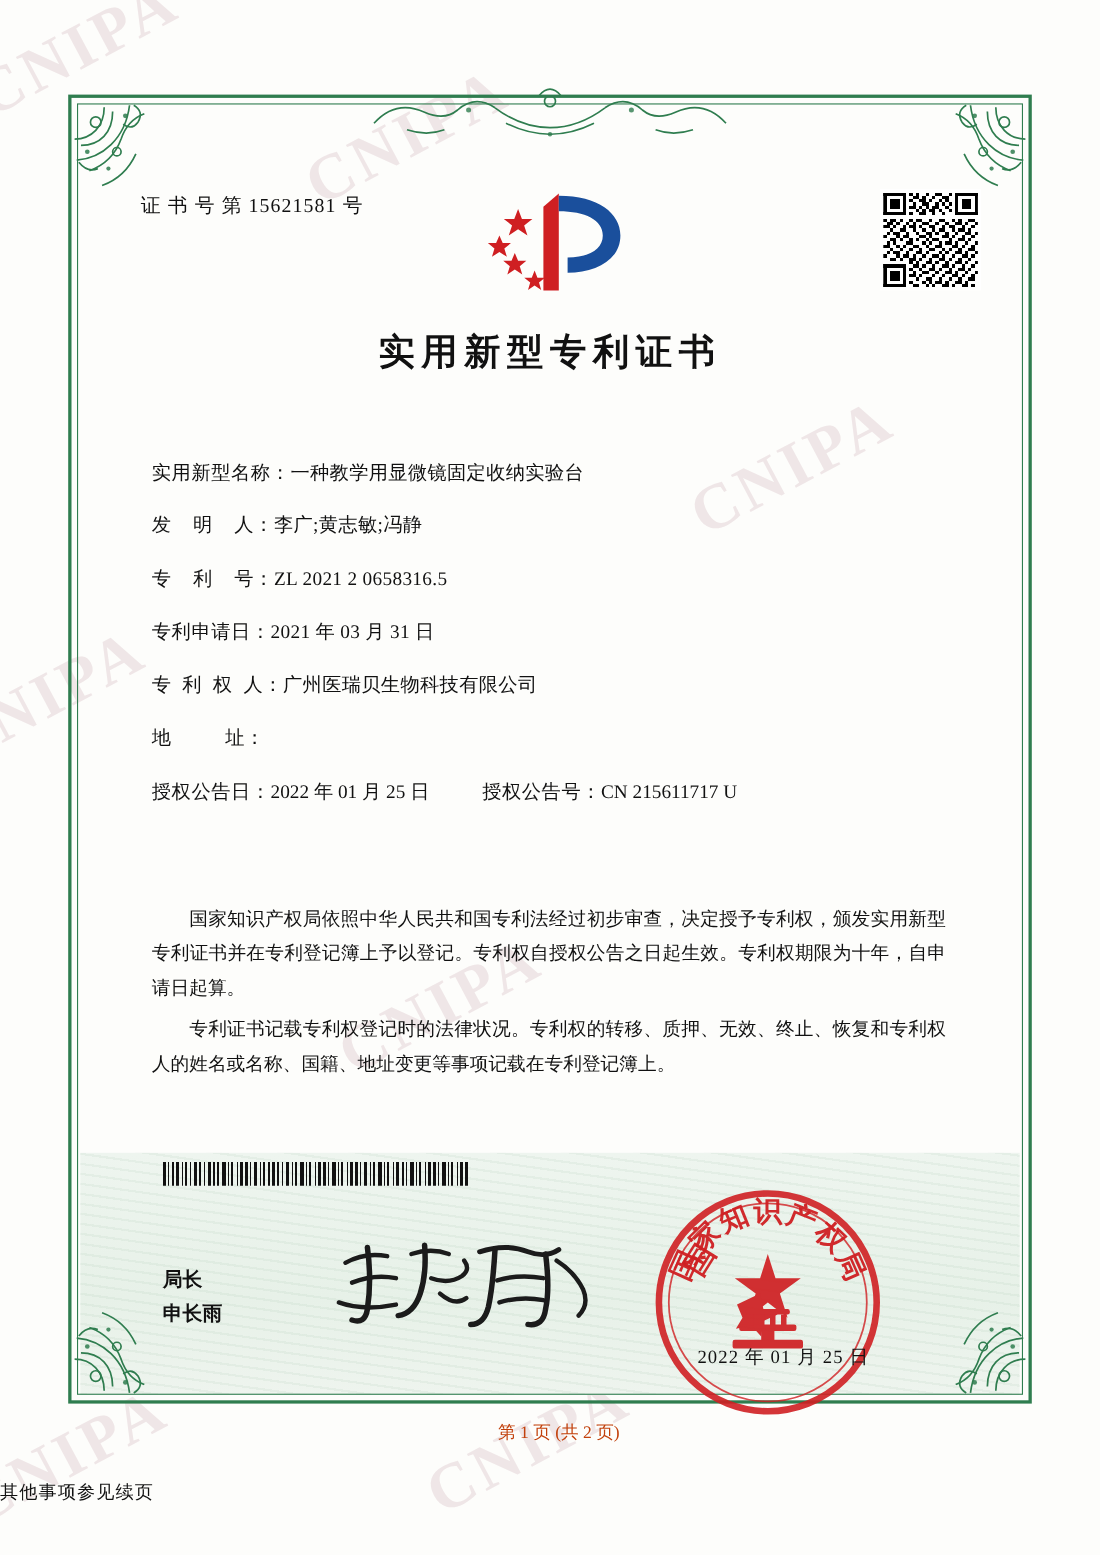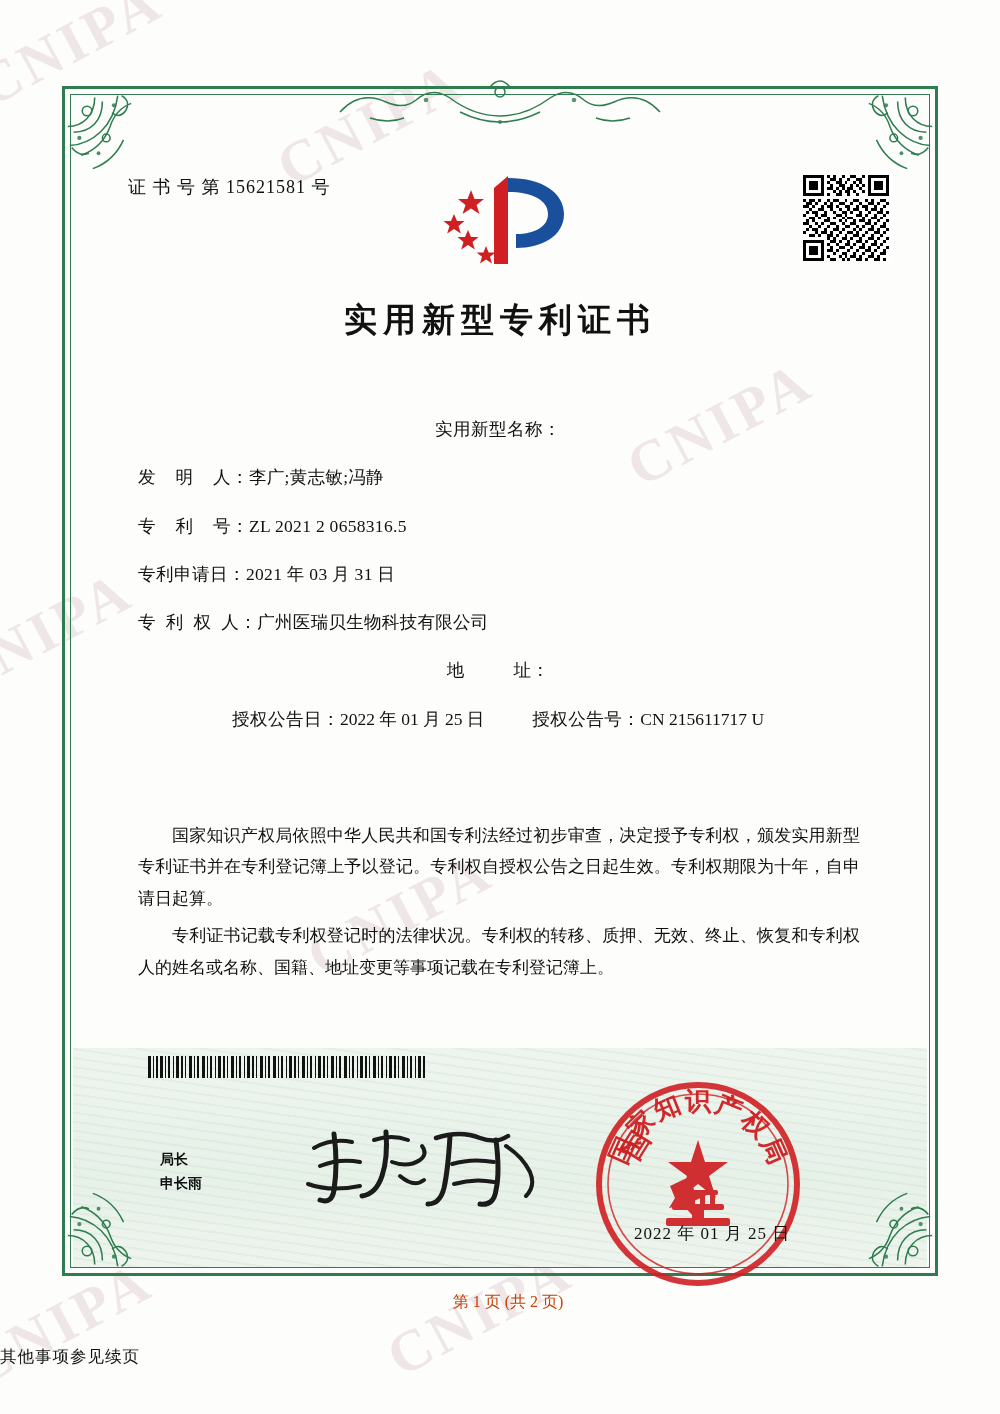--- a/index.html
+++ b/index.html
@@ -119,21 +119,20 @@
     left: 138px; top: 416px;
     width: 720px;
   }
   .row {
     display: flex;
     align-items: flex-start;
     margin-bottom: 22px;
     font-size: 17.5px;
     color: #111;
     line-height: 1.5;
-    justify-content: center;
   }
   .lbl {
     flex: 0 0 auto;
     white-space: pre;
     letter-spacing: 0.5px;
   }
   .val {
     flex: 1 1 auto;
     letter-spacing: 0.3px;
   }
@@ -170,26 +169,25 @@
   .barcode {
     position: absolute;
     left: 148px; top: 1056px;
     width: 280px; height: 22px;
   }
   .barcode svg { width: 100%; height: 100%; display: block; }
 
   .sig-label {
     position: absolute;
     left: 148px; top: 1148px;
-    font-size: 14px;
+    font-size: 18px;
     color: #111;
     line-height: 1.7;
     font-weight: bold;
     font-family: "Liberation Sans", sans-serif;
-    margin-left: 12px;
   }
 
   .signature {
     position: absolute;
     left: 300px; top: 1122px;
     width: 250px; height: 90px;
     color: #1b1b1b;
   }
   .signature svg { width: 100%; height: 100%; display: block; }
 
@@ -594,20 +592,21 @@
           <rect x="27" y="28" width="1" height="1"></rect>
       </g>
     </svg>
   </div>
 
   <div class="title">实用新型专利证书</div>
 
   <div class="fields">
     <div class="row">
       <span class="lbl">实用新型名称：</span>
+      <span class="val">一种教学用显微镜固定收纳实验台</span>
     </div>
     <div class="row">
       <span class="lbl">发    明    人：</span>
       <span class="val">李广;黄志敏;冯静</span>
     </div>
     <div class="row">
       <span class="lbl">专    利    号：</span>
       <span class="val">ZL 2021 2 0658316.5</span>
     </div>
     <div class="row">

